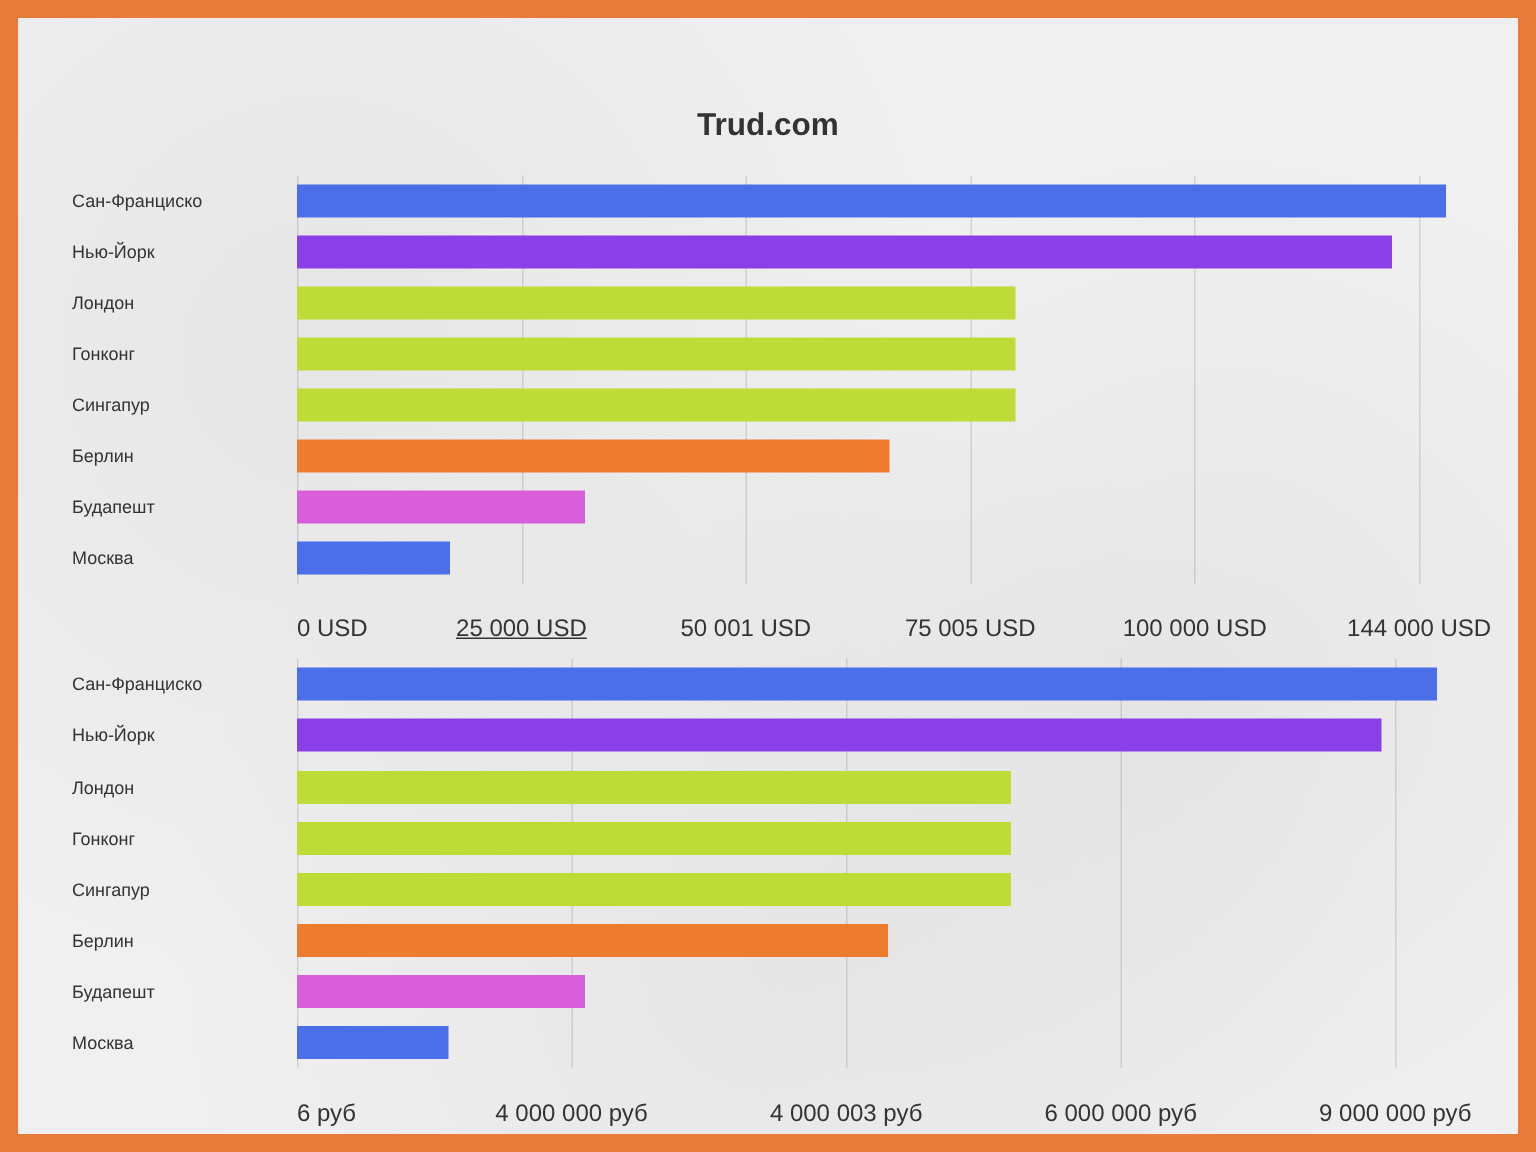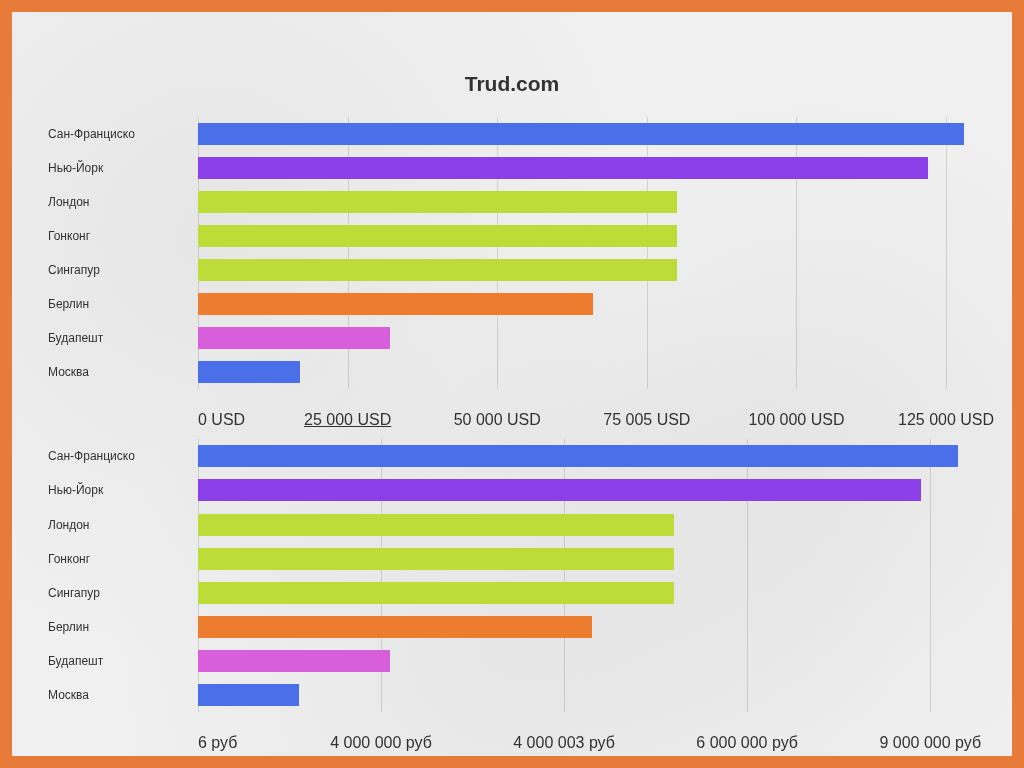--- a/index.html
+++ b/index.html
@@ -140,24 +140,24 @@
             </div>
             <div class="row">
               <div class="row-label">Москва</div>
               <div class="bar" style="width: 13.0769%; background: rgb(74, 111, 232);"></div>
             </div>
           </div>
         </div>
         <div class="axis">
           <div class="tick first" style="left: 0%;">0 USD</div>
           <div class="tick" style="left: 19.2308%; text-decoration: underline;">25 000 USD</div>
-          <div class="tick" style="left: 38.4615%;">50 000 USD</div>
+          <div class="tick" style="left: 38.4615%;">50 001 USD</div>
           <div class="tick" style="left: 57.6923%;">75 005 USD</div>
           <div class="tick" style="left: 76.9231%;">100 000 USD</div>
-          <div class="tick" style="left: 96.1538%;">125 000 USD</div>
+          <div class="tick" style="left: 96.1538%;">144 000 USD</div>
         </div>
       </div>
       <div class="gap"></div>
       <div class="chart">
         <div class="bars-area">
           <div class="grid">
             <div class="grid-line" style="position: absolute; left: 0%; top: 0px; bottom: 0px;"></div>
             <div class="grid-line" style="position: absolute; left: 23.5294%; top: 0px; bottom: 0px;"></div>
             <div class="grid-line" style="position: absolute; left: 47.0588%; top: 0px; bottom: 0px;"></div>
             <div class="grid-line" style="position: absolute; left: 70.5882%; top: 0px; bottom: 0px;"></div>

